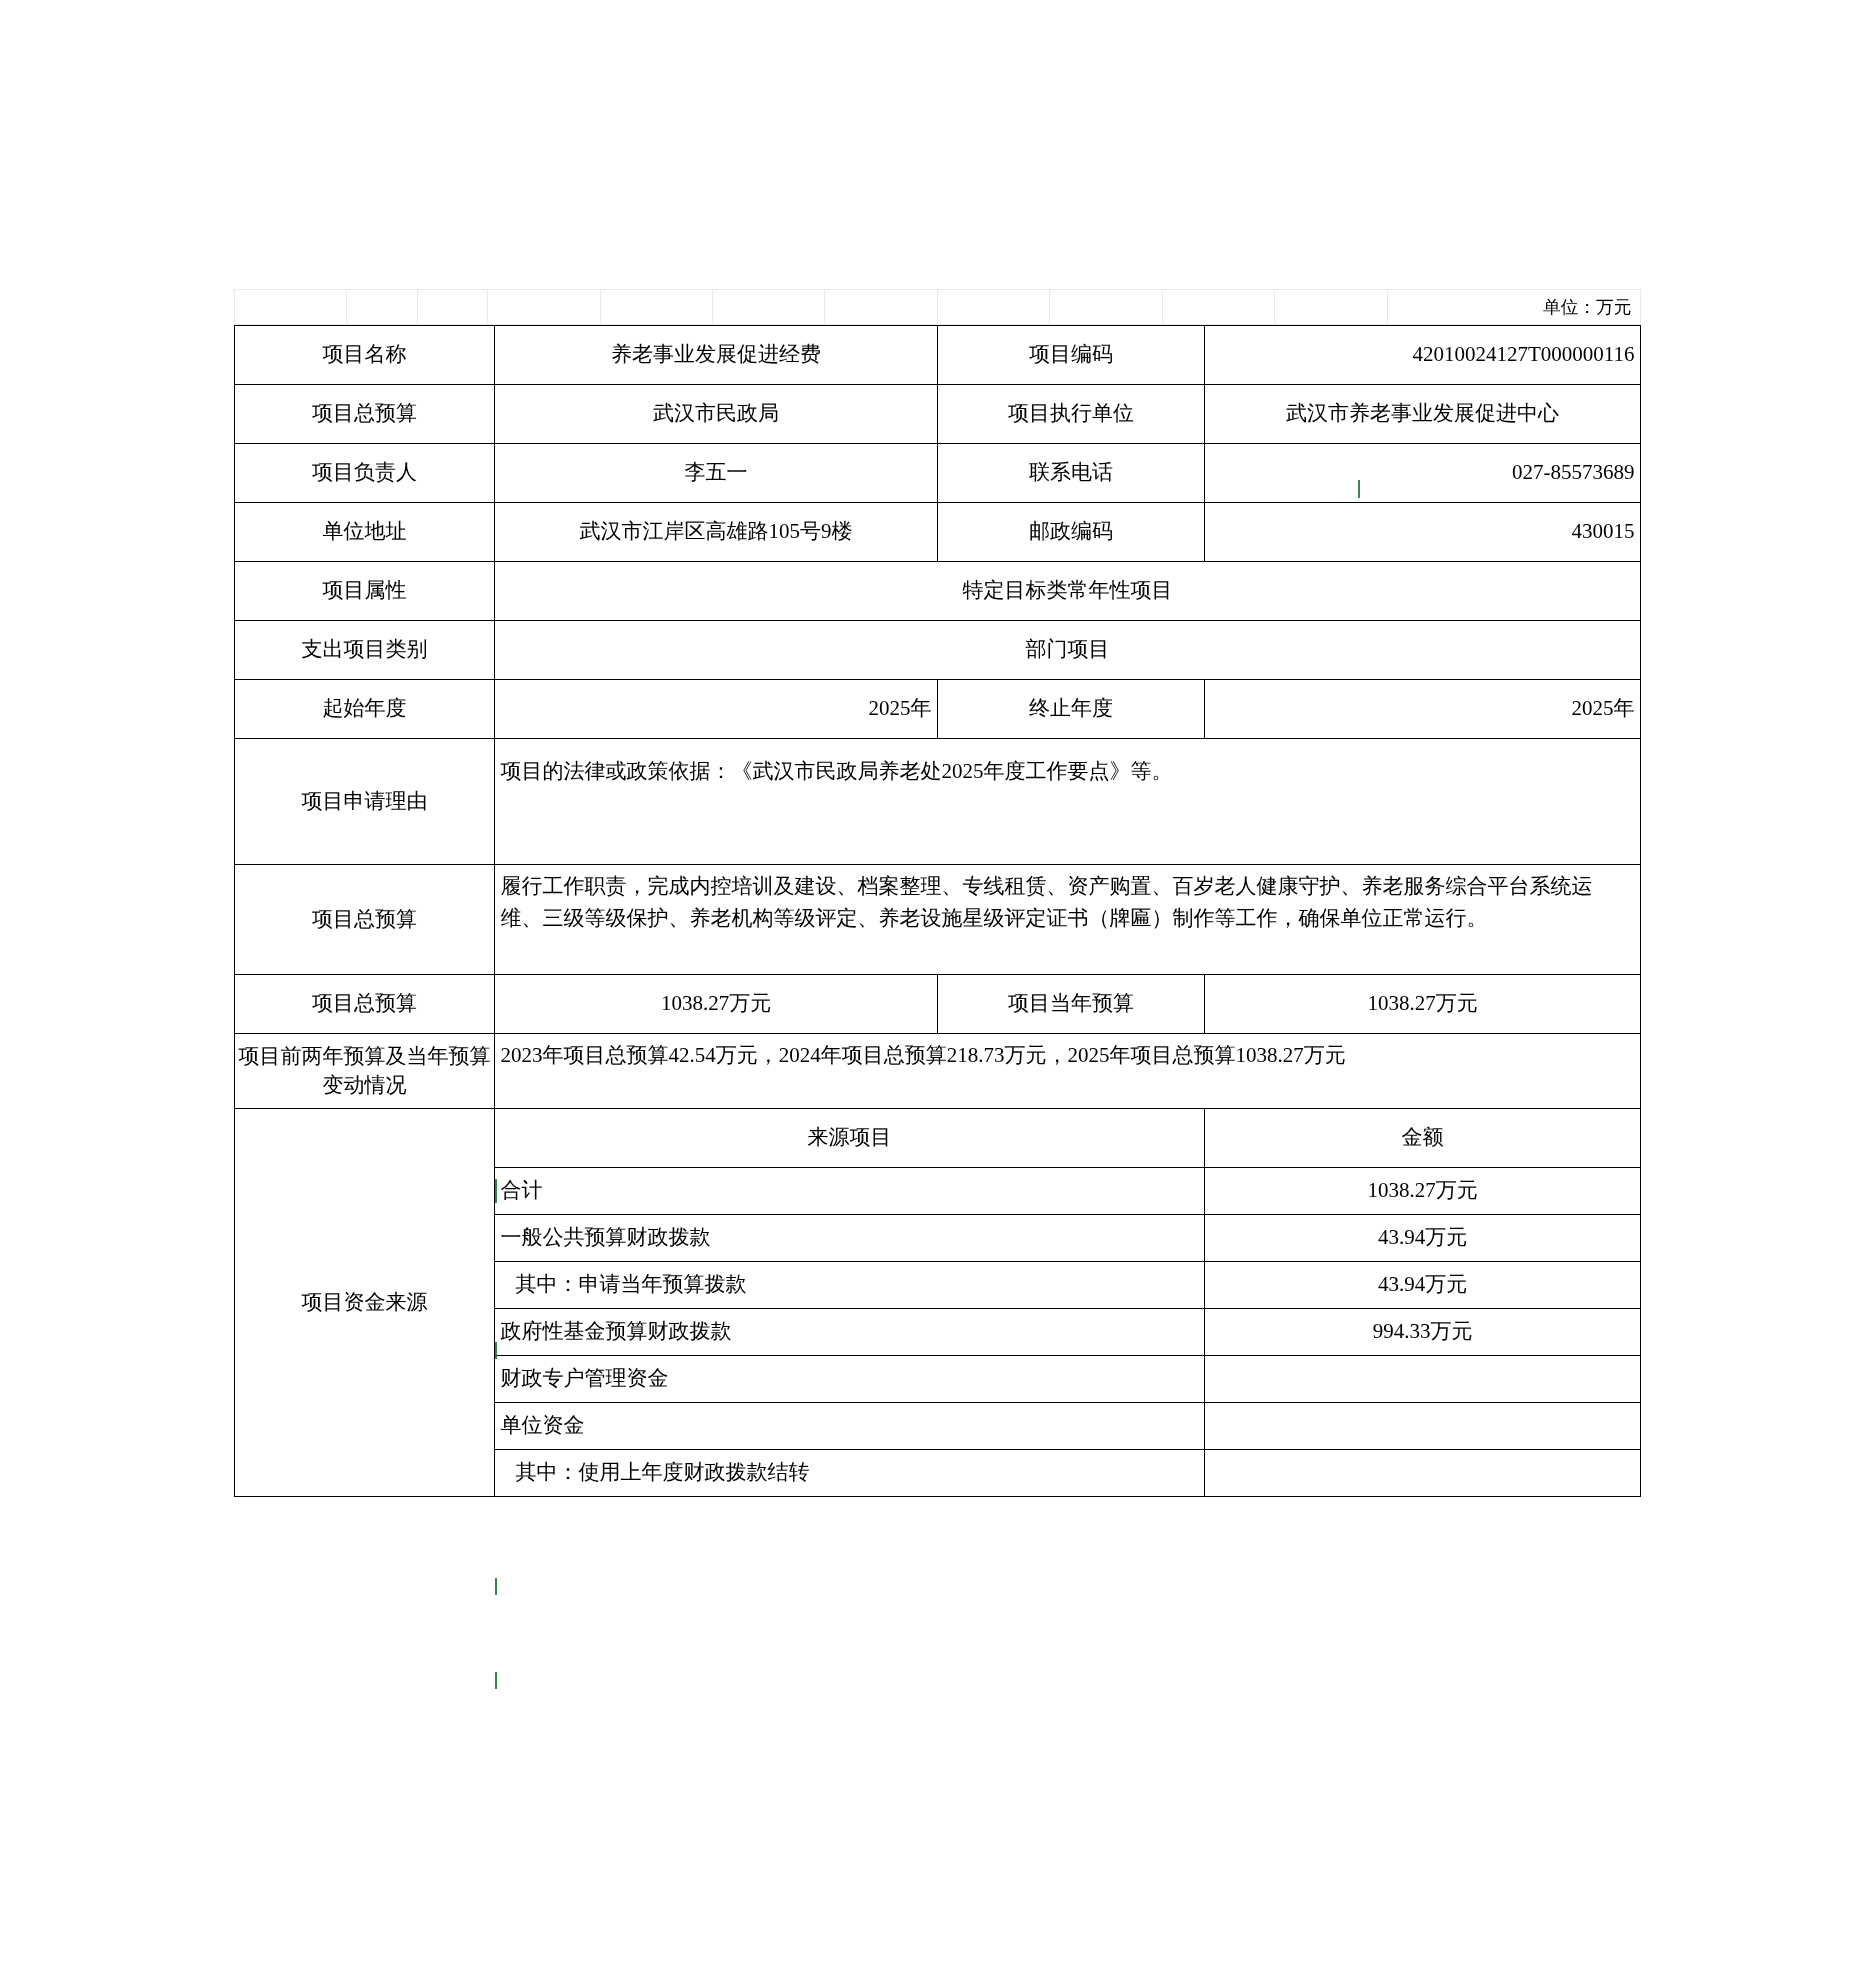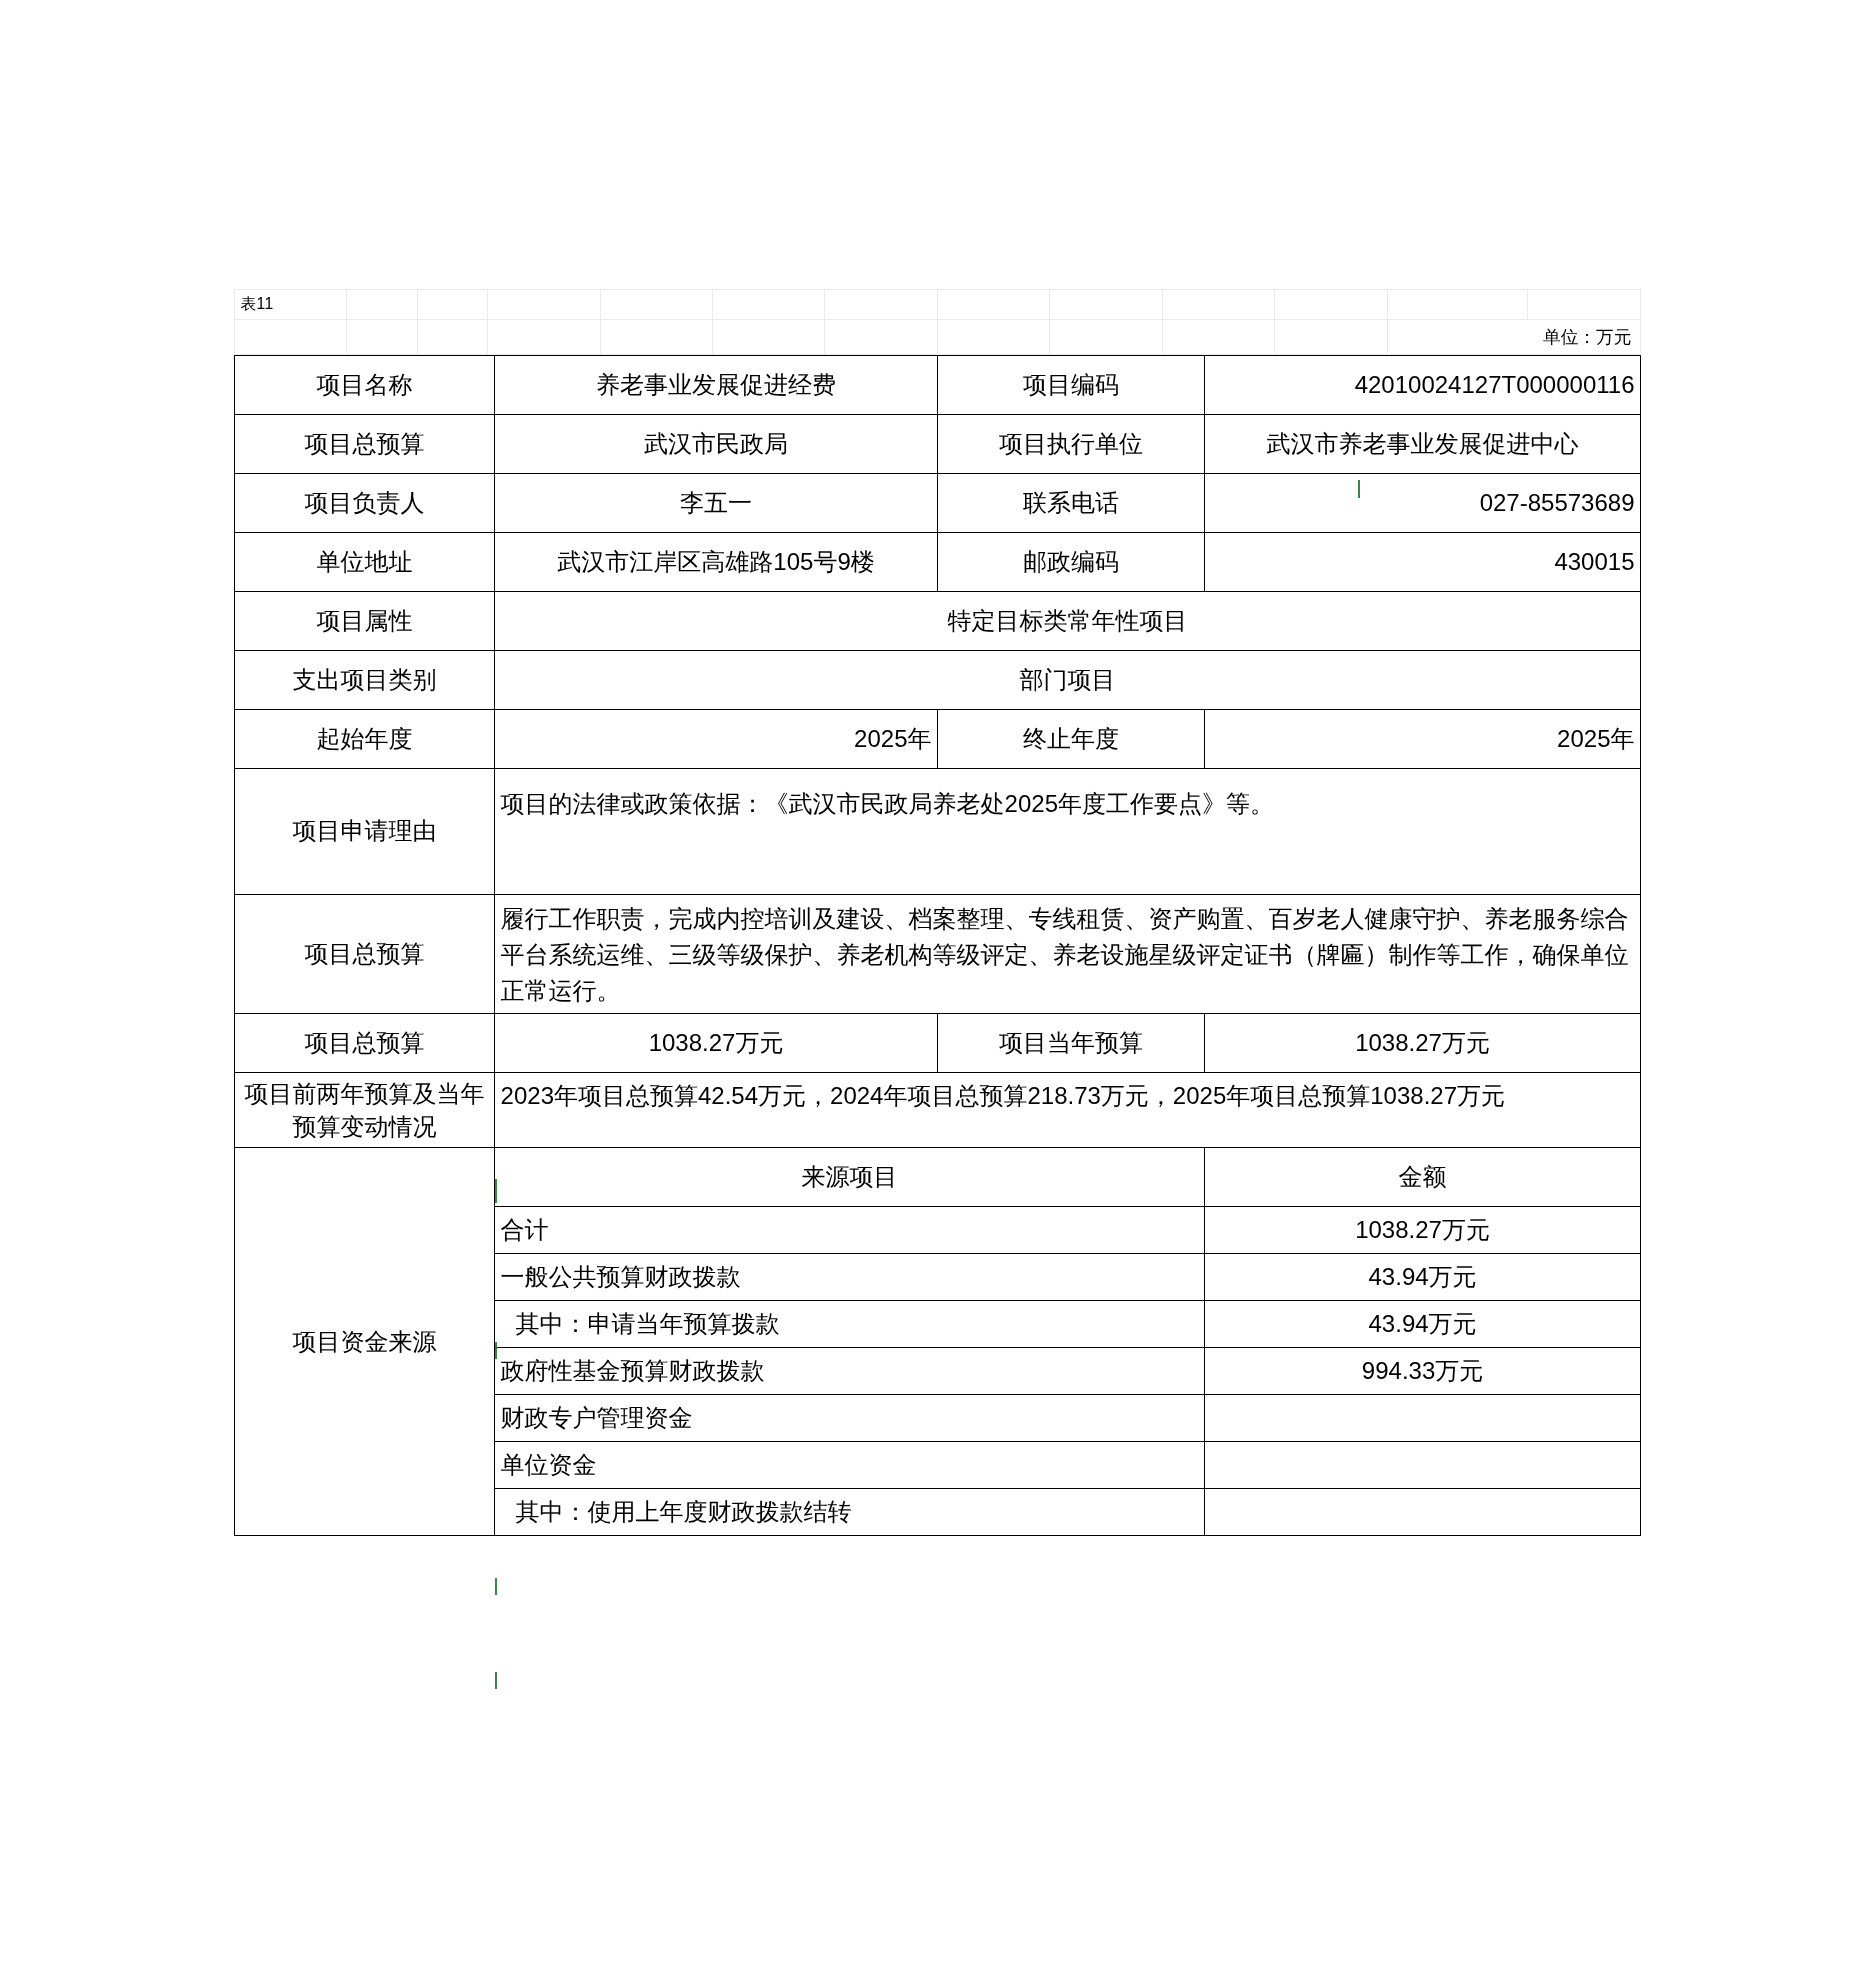--- a/index.html
+++ b/index.html
@@ -74,24 +74,24 @@
   
   .main-table {
     width: 100%;
     border-collapse: collapse;
     table-layout: fixed;
     margin-top: 0px;
   }
   .main-table td {
     border: 1.2px solid #000000;
     padding: 3.9px 5.5px;
-    font-size: 24px;
+    font-size: 21px;
     line-height: 1.42;
     vertical-align: middle;
-    font-family: Liberation Sans, sans-serif;
+    font-family: Liberation Serif, serif;
     word-break: break-all;
   }
   .lbl {
     text-align: center;
     white-space: nowrap;
   }
   .val {
     text-align: center;
   }
   .val-left {
@@ -127,35 +127,20 @@
           <col style="width:8.0%">
         <col style="width:8.0%">
           <col style="width:8.0%">
           <col style="width:8.0%">
         <col style="width:8.0%">
           <col style="width:8.0%">
           <col style="width:10.0%">
         <col style="width:8.0%">
       </colgroup>
       <tbody>
-          <tr>
-        <td class="tag-cell">表11</td>
-        <td></td>
-        <td></td>
-        <td></td>
-        <td></td>
-        <td></td>
-        <td></td>
-        <td></td>
-        <td></td>
-        <td></td>
-        <td></td>
-        <td></td>
-        <td></td>
-      </tr>
       <tr class="unit-row">
         <td></td>
         <td></td>
         <td></td>
         <td></td>
         <td></td>
         <td></td>
         <td></td>
         <td></td>
         <td></td>

